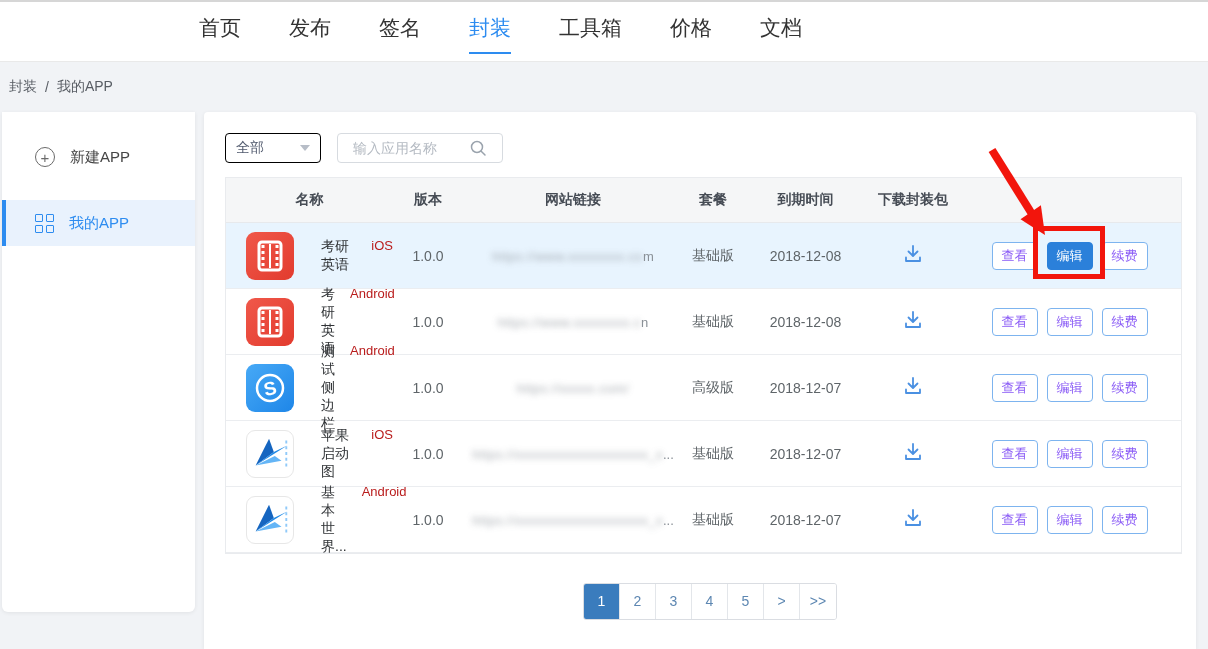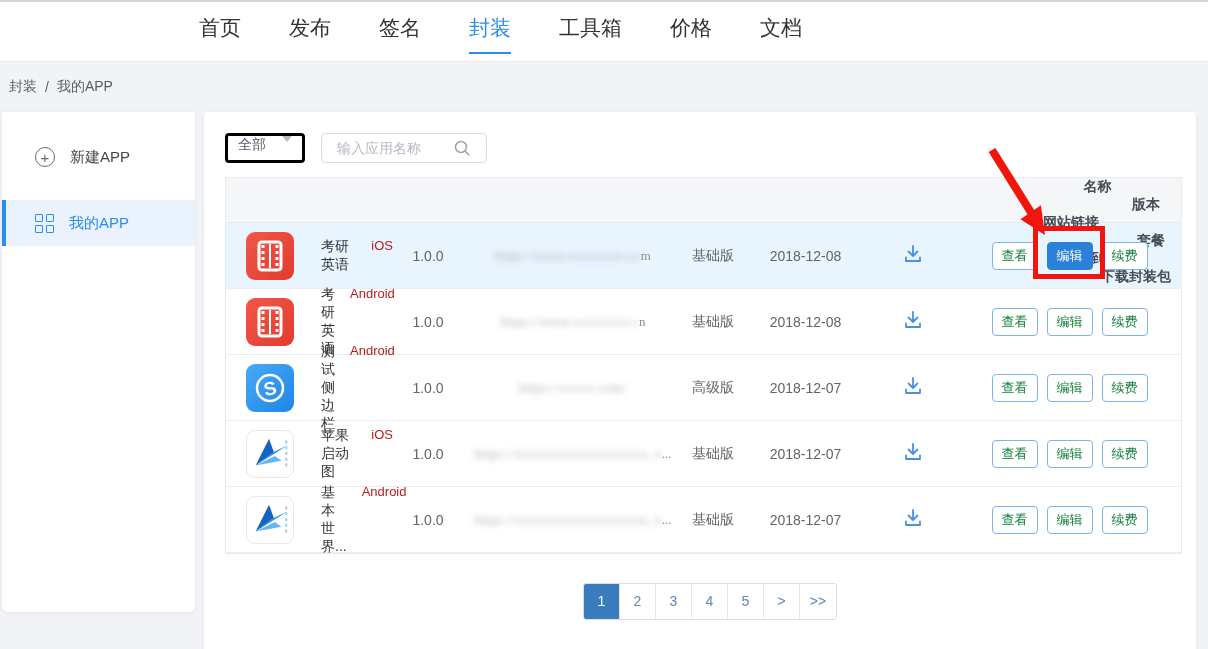--- a/index.html
+++ b/index.html
@@ -50,41 +50,41 @@
   .grid-icon span { width:8px; height:8px; border:1.5px solid #2d8cf0; border-radius:1px; }
 
   
   .main {
     position:absolute; left:204px; top:112px; width:992px; height:537px;
     background:#fff; border-radius:4px 4px 0 0; box-shadow:0 1px 4px rgba(0,0,0,.07);
   }
 
   .filter-row { position:absolute; left:21px; top:21px; display:flex; gap:16px; }
   .dropdown {
-    width:80px; height:30px; border:3px solid #000000; border-radius:4px; background:#fff;
-    display:flex; justify-content:space-between; padding:0 10px;
+    width:96px; height:30px; border:1px solid #000000; border-radius:4px; background:#fff;
+    display:flex; align-items:center; justify-content:space-between; padding:0 10px;
     font-size:14px; color:#515a6e; cursor:pointer;
   }
   .caret-down { width:0; height:0; border-left:5px solid transparent; border-right:5px solid transparent; border-top:6px solid #b7bdc7; }
   .searchbox {
     width:166px; height:30px; border:1px solid #d7dbe0; border-radius:4px; background:#fff;
     display:flex; align-items:center; padding:0 15px;
   }
   .searchbox input {
     border:none; outline:none; flex:1; font-size:14px; color:#333; min-width:0;
     font-family:"Liberation Sans","DejaVu Sans",sans-serif;
   }
   .searchbox input::placeholder { color:#b4bac2; }
 
   
   .table { position:absolute; left:21px; top:65px; width:957px; border:1px solid #e9ebee; }
-  .thead { display:flex; height:45px; background:#f5f6f7; border-bottom:1px solid #e7e9ec; align-items:flex-end;flex-direction:column; }
+  .thead { display:flex; height:45px; background:#f5f6f7; border-bottom:1px solid #e7e9ec; align-items:center; }
   .thead .cell { font-size:14px; font-weight:bold; color:#464c55; text-align:center; }
   .cell { flex:none; }
-  .c-name { width:167px; } .c-ver { width:70px; } .c-url { width:220px;font-family:Liberation Serif, serif; }
+  .c-name { width:167px; } .c-ver { width:70px; } .c-url { width:220px; }
   .c-plan { width:60px; } .c-date { width:125px; } .c-dl { width:90px; } .c-act { width:223px; }
 
   .trow { display:flex; height:66px; align-items:center; border-bottom:1px solid #ebedf0; background:#fff; }
   .trow:last-child { border-bottom:none; border-bottom:1px solid #ebedf0; }
   .trow.hl { background:#e8f4fe; }
   .trow .cell { text-align:center; font-size:14px; color:#5f6569; }
 
   .name-cell { display:flex; align-items:center; text-align:left !important; padding-left:20px; gap:13px; }
   .app-icon { width:48px; height:48px; border-radius:9px; flex:none; display:block; }
   .icon-film { background:linear-gradient(135deg,#f0584a,#e23b2e); }
@@ -96,21 +96,21 @@
 
   .url-wrap { white-space:nowrap; overflow:hidden; color:#8a9097; font-size:13px; }
   .url-blur { filter:blur(3px); opacity:.75; letter-spacing:.5px; }
   .url-tail { color:#8a9097; }
 
   .dl-btn { background:none; border:none; cursor:pointer; display:inline-block; }
 
   .act-cell { display:flex; justify-content:center; gap:9px; position:relative; }
   .btn {
     width:46px; height:28px; border:1px solid #7db4ef; border-radius:4px; background:#fff;
-    color:#15803d; font-size:13px; cursor:pointer; line-height:26px; text-align:center; padding:0;
+    color:#8b5cf6; font-size:13px; cursor:pointer; line-height:26px; text-align:center; padding:0;
     font-family:"Liberation Sans","DejaVu Sans",sans-serif;
   }
   .btn.filled { background:#2b80da; border-color:#2b80da; color:#fff; }
 
   
   .pagination {
     position:absolute; left:379px; top:471px; height:37px; display:flex;
     border:1px solid #dadde2; border-radius:3px; overflow:hidden; background:#fff;
   }
   .page-cell {

